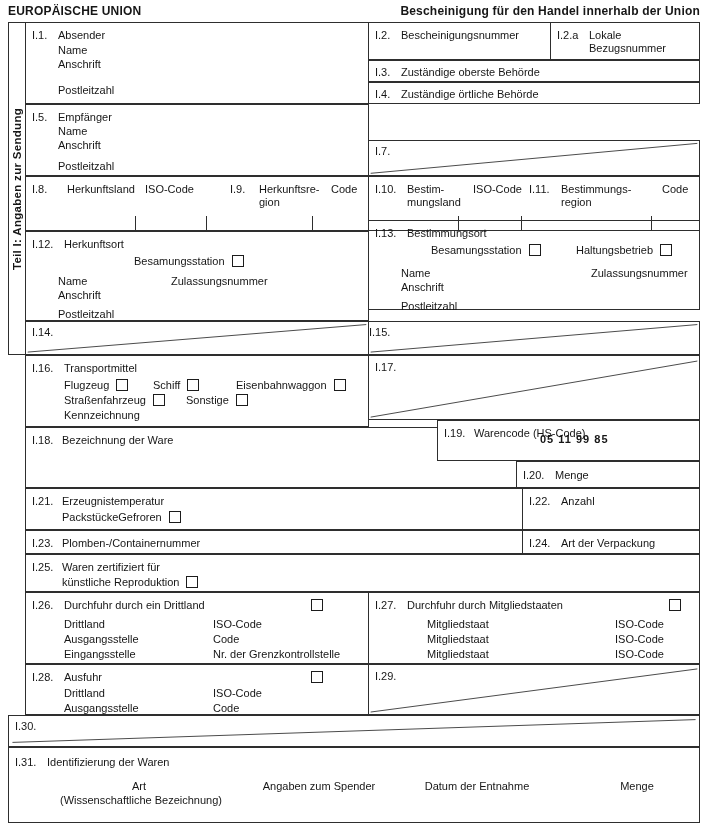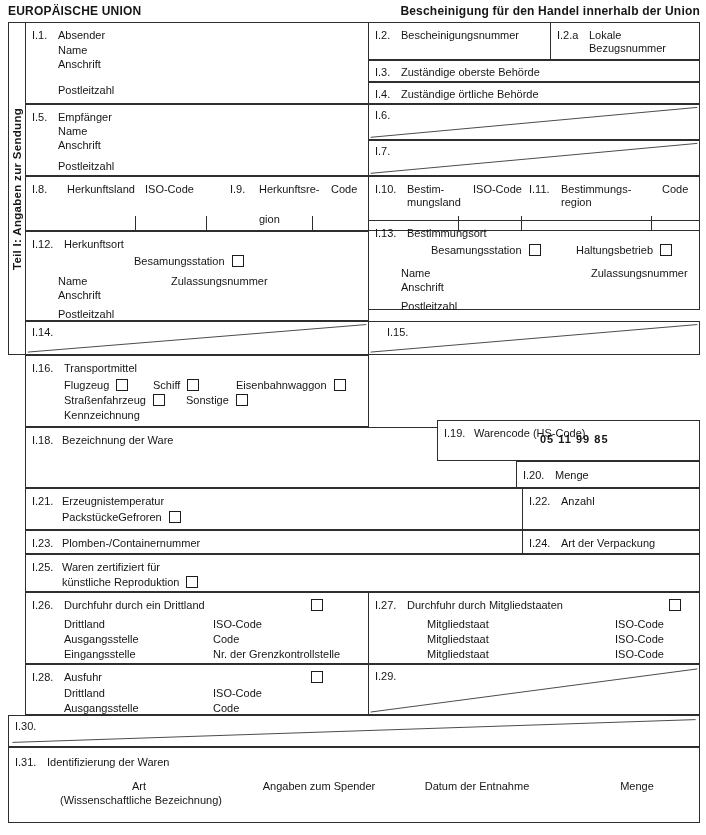--- a/index.html
+++ b/index.html
@@ -61,40 +61,34 @@
   </div>
 
   <div class="box" style="left:25px;top:104px;width:344px;height:72px;">
     <span class="t" style="left:6px;top:6px;">I.5.</span>
     <span class="t" style="left:32px;top:6px;">Empfänger</span>
     <span class="t" style="left:32px;top:20px;">Name</span>
     <span class="t" style="left:32px;top:34px;">Anschrift</span>
     <span class="t" style="left:32px;top:55px;">Postleitzahl</span>
   </div>
 
-  <div class="box" style="left:368px;top:104px;width:332px;height:36px;">
-    <span class="t" style="left:6px;top:4px;">I.6.</span>
-    <svg class="strike" viewBox="0 0 100 100" preserveAspectRatio="none">
-      <line x1="0.5" y1="95" x2="99.5" y2="7" vector-effect="non-scaling-stroke" stroke-width="1"></line>
-      </svg>
-  </div>
   <div class="box" style="left:368px;top:140px;width:332px;height:36px;">
     <span class="t" style="left:6px;top:4px;">I.7.</span>
     <svg class="strike" viewBox="0 0 100 100" preserveAspectRatio="none">
       <line x1="0.5" y1="95" x2="99.5" y2="7" vector-effect="non-scaling-stroke" stroke-width="1"></line>
       </svg>
   </div>
 
   <div class="box" style="left:25px;top:176px;width:344px;height:55px;">
     <span class="t" style="left:6px;top:6px;">I.8.</span>
     <span class="t" style="left:41px;top:6px;">Herkunftsland</span>
     <span class="t" style="left:119px;top:6px;">ISO-Code</span>
     <span class="t" style="left:204px;top:6px;">I.9.</span>
     <span class="t" style="left:233px;top:6px;">Herkunftsre-</span>
-    <span class="t" style="left:233px;top:19px;margin-top:17px;">gion</span>
+    <span class="t" style="left:233px;top:19px;">gion</span>
     <span class="t" style="left:305px;top:6px;">Code</span>
     <span class="tick" style="left:109px;"></span>
     <span class="tick" style="left:180px;"></span>
     <span class="tick" style="left:286px;"></span>
   </div>
 
   <div class="box" style="left:368px;top:176px;width:332px;height:55px;">
     <span class="t" style="left:6px;top:6px;">I.10.</span>
     <span class="t" style="left:38px;top:6px;">Bestim-</span>
     <span class="t" style="left:38px;top:19px;">mungsland</span>
@@ -129,37 +123,43 @@
     <span class="t" style="left:32px;top:79px;">Postleitzahl</span>
   </div>
 
   <div class="box" style="left:25px;top:321px;width:344px;height:34px;padding-left:36px;">
     <span class="t" style="left:6px;top:4px;">I.14.</span>
     <svg class="strike" viewBox="0 0 100 100" preserveAspectRatio="none">
       <line x1="0.5" y1="94" x2="99.5" y2="8" vector-effect="non-scaling-stroke" stroke-width="1"></line>
       </svg>
   </div>
   <div class="box" style="left:368px;top:321px;width:332px;height:34px;">
-    <span class="t" style="left:18px;top:4px;">I.15.</span>
+    <span class="t" style="left:0;top:4px;">I.15.</span>
     <svg class="strike" viewBox="0 0 100 100" preserveAspectRatio="none">
       <line x1="0.5" y1="94" x2="99.5" y2="8" vector-effect="non-scaling-stroke" stroke-width="1"></line>
       </svg>
   </div>
 
   <div class="box" style="left:25px;top:355px;width:344px;height:72px;">
     <span class="t" style="left:6px;top:6px;">I.16.</span>
     <span class="t" style="left:38px;top:6px;">Transportmittel</span>
     <span class="t" style="left:38px;top:23px;"><span>Flugzeug</span><span class="cb"></span></span>
     <span class="t" style="left:127px;top:23px;"><span>Schiff</span><span class="cb"></span></span>
     <span class="t" style="left:210px;top:23px;"><span>Eisenbahnwaggon</span><span class="cb"></span></span>
     <span class="t" style="left:38px;top:38px;"><span>Straßenfahrzeug</span><span class="cb"></span></span>
     <span class="t" style="left:160px;top:38px;"><span>Sonstige</span><span class="cb"></span></span>
     <span class="t" style="left:38px;top:53px;">Kennzeichnung</span>
   </div>
 
+  <div class="box" style="left:368px;top:355px;width:332px;height:65px;">
+    <span class="t" style="left:6px;top:5px;">I.17.</span>
+    <svg class="strike" viewBox="0 0 100 100" preserveAspectRatio="none">
+      <line x1="0.5" y1="97" x2="99.5" y2="8" vector-effect="non-scaling-stroke" stroke-width="1"></line>
+      </svg>
+  </div>
 
   <div class="box" style="left:25px;top:427px;width:675px;height:61px;">
     <span class="t" style="left:6px;top:6px;">I.18.</span>
     <span class="t" style="left:36px;top:6px;">Bezeichnung der Ware</span>
   </div>
 
   <div class="box wbg" style="left:437px;top:420px;width:263px;height:41px;">
     <span class="t" style="left:6px;top:6px;">I.19.</span>
     <span class="t" style="left:36px;top:6px;">Warencode (HS-Code)</span>
     <span class="t b" style="left:82px;top:12px;letter-spacing:1px;margin-left:20px;">05 11 99 85</span>

